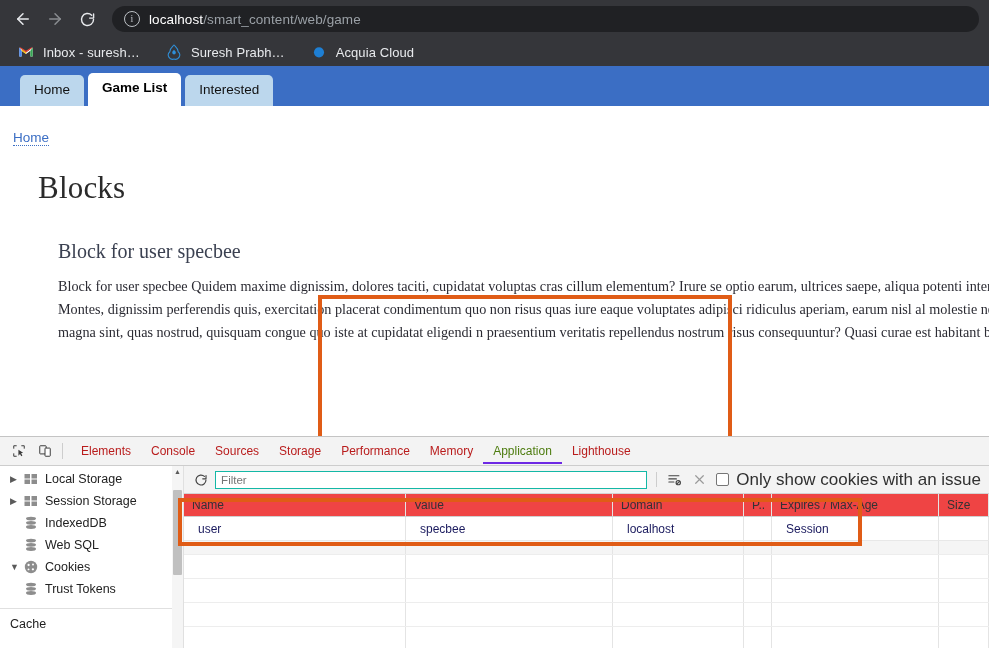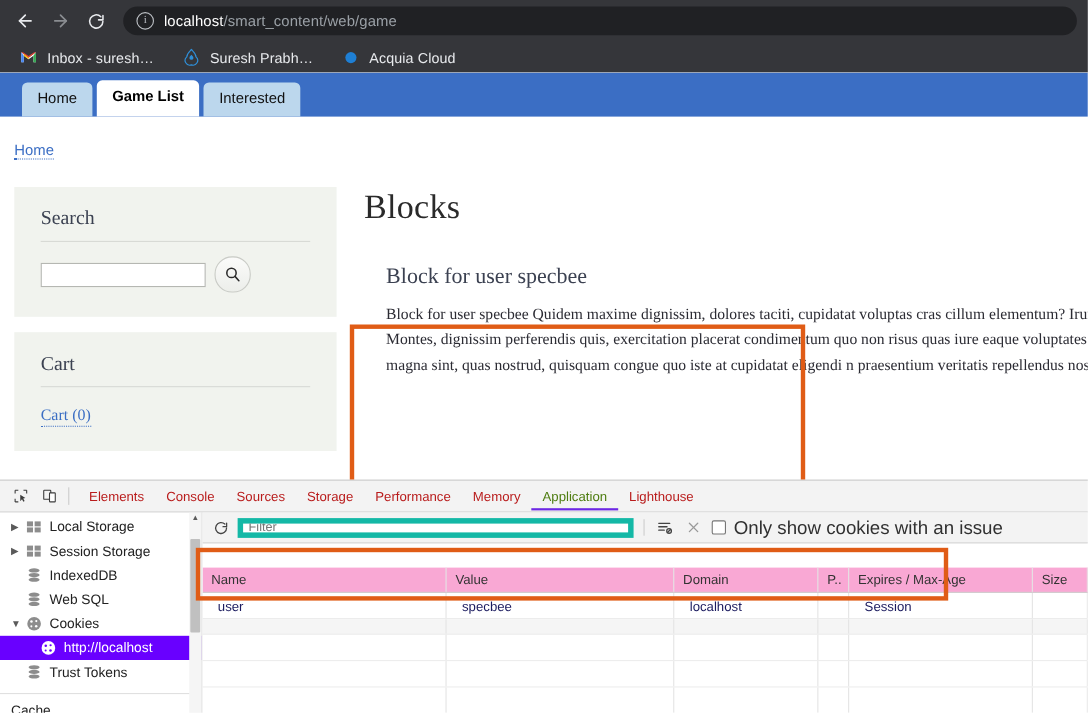--- a/index.html
+++ b/index.html
@@ -83,30 +83,30 @@
   .ticon{width:16px;height:16px;margin-right:6px;flex:0 0 auto;display:block;}
   .tree-sep{border-top:1px solid #e0e0e0;margin:8px 0 0 0;}
   .cache-label{font-size:12.5px;color:#222;padding:8px 0 0 10px;}
   .dt-scroll{position:absolute;right:0;top:0;width:11px;height:100%;background:#f5f5f5;}
   .dt-scroll .up{width:11px;height:11px;display:flex;align-items:center;justify-content:center;
     color:#5a5a5a;font-size:7px;}
   .dt-scroll .thumb{position:absolute;left:1px;top:24px;width:9px;height:85px;background:#c0c0c0;border-radius:1px;}
   .dt-main{flex:1 1 auto;display:flex;flex-direction:column;min-width:0;background:#fff;}
   .dt-toolbar{height:27px;display:flex;align-items:center;background:#f3f3f3;
     border-bottom:1px solid #d4d4d4;padding:0 8px;flex:0 0 auto;}
-  .dt-toolbar input{flex:0 0 auto;width:360px;height:18px;border:5px solid #14b8a6;
+  .dt-toolbar input{flex:0 0 auto;width:432px;height:18px;border:1px solid #14b8a6;
     background:#fff;font-size:11.5px;padding:0 5px;color:#333;outline:none;box-sizing:border-box;}
   .tb-sep{width:1px;height:15px;background:#cdcdcd;margin:0 9px;}
   .tb-icon{width:18px;height:18px;display:flex;align-items:center;justify-content:center;cursor:pointer;}
   .chk-wrap{display:flex;align-items:center;margin-left:8px;cursor:pointer;}
   .chk{width:11px;height:11px;border:1px solid #767676;background:#fff;border-radius:2px;margin-right:7px;flex:0 0 auto;}
   .chk-label{font-size:17px;color:#303030;white-space:nowrap;}
   .ctable{flex:1 1 auto;display:flex;flex-direction:column;min-height:0;overflow:hidden;}
   .crow{display:flex;height:23px;align-items:center;}
-  .chead{background:#f9a8d4;border-bottom:1px solid #cfcfcf;height:22px;margin-top:22px;}
+  .chead{background:#ef4444;border-bottom:1px solid #cfcfcf;height:22px;}
   .cell{font-size:12px;color:#222;padding-left:8px;border-right:1px solid #e4e4e4;
     height:100%;display:flex;align-items:center;box-sizing:border-box;overflow:hidden;white-space:nowrap;}
   .chead .cell{color:#333;}
   .cbody .cell{color:#1a1a5e;padding-left:14px;}
   .crow.data{border-bottom:1px solid #e8e8e8;}
   .crow.empty{height:13px;background:#f5f5f5;border-bottom:1px solid #ededed;}
   .crow.blank{height:23px;border-bottom:1px solid #ededed;}
   .hl-cookie{position:absolute;left:178px;top:498px;width:684px;height:48px;
     border:4px solid #e05c16;box-sizing:border-box;pointer-events:none;z-index:9;}
 </style>
@@ -171,38 +171,20 @@
     <div class="ptab">Home</div>
     <div class="ptab active">Game List</div>
     <div class="ptab">Interested</div>
   </div>
 
   <div class="breadcrumb">
     <a href="#">Home</a>
   </div>
 
   <div class="cols">
-    <div class="sidebar">
-      <div class="sblock">
-        <h2>Search</h2>
-        <div class="searchrow">
-          <input type="text" placeholder="" style="">
-          <div class="searchbtn">
-            <svg width="17" height="17" viewBox="0 0 24 24" fill="none" stroke="#2b2b2b" stroke-width="2" stroke-linecap="round">
-                <circle cx="10.5" cy="10" r="6"></circle>
-                <line x1="15" y1="14.5" x2="20" y2="20"></line>
-              </svg>
-          </div>
-        </div>
-      </div>
-      <div class="sblock">
-        <h2>Cart</h2>
-        <a class="cartlink" href="#">Cart (0)</a>
-      </div>
-    </div>
 
     <div class="content">
       <h1>Blocks</h1>
       <div class="blockwrap">
         <h2>Block for user specbee</h2>
         <p>Block for user specbee Quidem maxime dignissim, dolores taciti, cupidatat voluptas cras cillum elementum? Irure se optio earum, ultrices saepe, aliqua potenti interdum tempore, quisque corporis? Montes, dignissim perferendis quis, exercitation placerat condimentum quo non risus quas iure eaque voluptates adipisci ridiculus aperiam, earum nisl al molestie netus minim! Purus, scelerisque magna sint, quas nostrud, quisquam congue quo iste at cupidatat eligendi n praesentium veritatis repellendus nostrum risus consequuntur? Quasi curae est habitant beatae auctor urna elit taciti n</p>
       </div>
     </div>
   </div>
 
@@ -279,32 +261,20 @@
           <span class="tarrow">▼</span>
           <svg class="ticon" viewBox="0 0 16 16">
               <circle cx="8" cy="8" r="6.2" fill="#8d8d8d"></circle>
               <circle cx="5.6" cy="6" r="1.15" fill="#fff"></circle>
               <circle cx="10" cy="5.6" r="1" fill="#fff"></circle>
               <circle cx="9.9" cy="10.3" r="1.15" fill="#fff"></circle>
               <circle cx="5.5" cy="10.4" r="0.95" fill="#fff"></circle>
             </svg>
           <span>Cookies</span>
         </div>
-        <div class="tnode selected">
-          <span class="tarrow"></span>
-          <span style="width:13px;flex:0 0 auto"></span>
-          <svg class="ticon" viewBox="0 0 16 16">
-              <circle cx="8" cy="8" r="6.2" fill="#ffffff"></circle>
-              <circle cx="5.6" cy="6" r="1.15" fill="#6900ff"></circle>
-              <circle cx="10" cy="5.6" r="1" fill="#6900ff"></circle>
-              <circle cx="9.9" cy="10.3" r="1.15" fill="#6900ff"></circle>
-              <circle cx="5.5" cy="10.4" r="0.95" fill="#6900ff"></circle>
-            </svg>
-          <span>http://localhost</span>
-        </div>
         <div class="tnode">
           <span class="tarrow"></span>
           <svg class="ticon" viewBox="0 0 16 16">
               <ellipse cx="8" cy="3.6" rx="5" ry="1.9" fill="#8d8d8d"></ellipse>
               <ellipse cx="8" cy="7.8" rx="5" ry="1.9" fill="#8d8d8d"></ellipse>
               <ellipse cx="8" cy="12" rx="5" ry="1.9" fill="#8d8d8d"></ellipse>
             </svg>
           <span>Trust Tokens</span>
         </div>
       </div>

